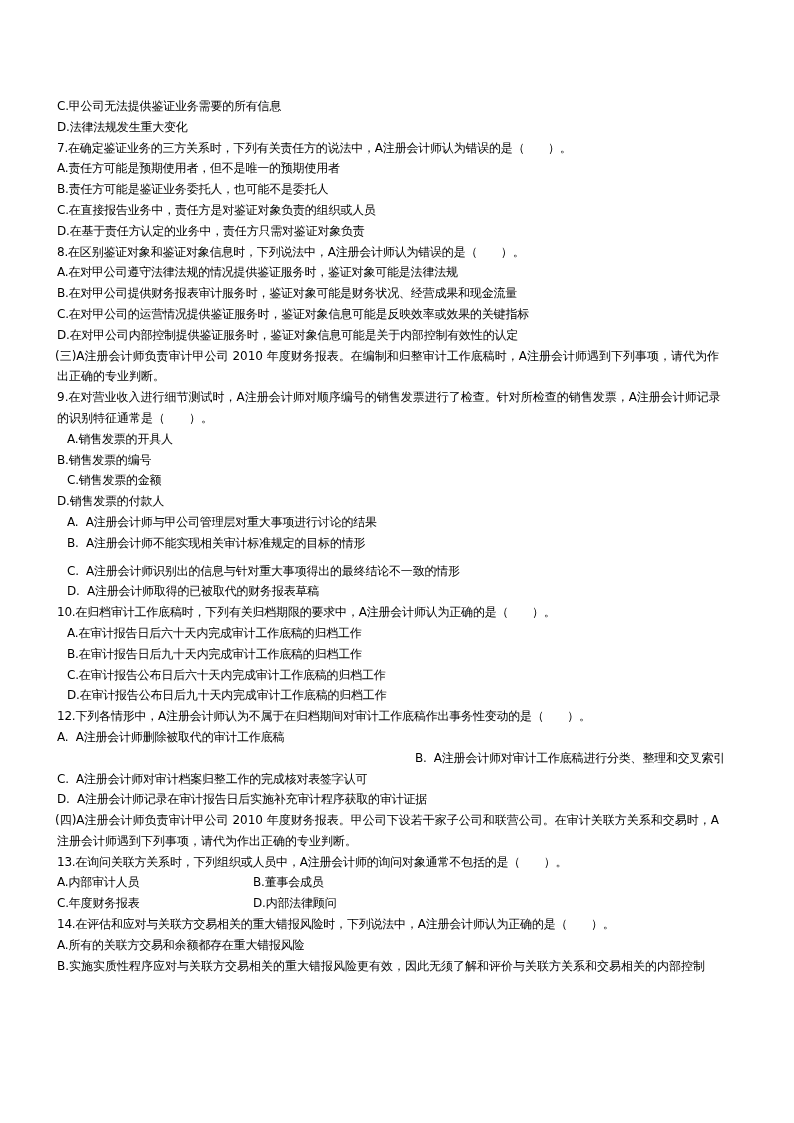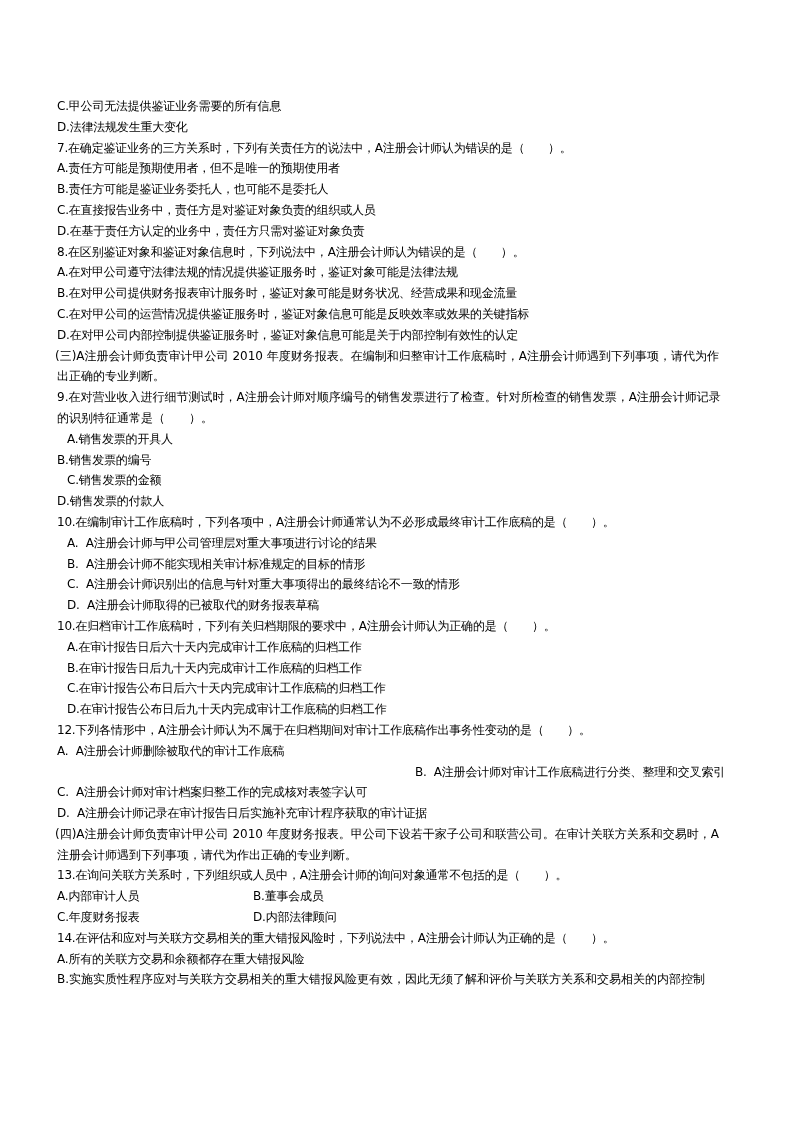--- a/index.html
+++ b/index.html
@@ -74,24 +74,23 @@
 
   <div>
     <div class="wrap">9.在对营业收入进行细节测试时，A注册会计师对顺序编号的销售发票进行了检查。针对所检查的销售发票，A注册会计师记录的识别特征通常是（　　）。</div>
     <div class="line indent">A.销售发票的开具人</div>
     <div class="line">B.销售发票的编号</div>
     <div class="line indent">C.销售发票的金额</div>
     <div class="line">D.销售发票的付款人</div>
   </div>
 
   <div>
-    <div class="line">10.在编制审计工作底稿时，下列各项中，A注册会计师通常认为不必形成最终审计工作底稿的是（　　）。</div>
     <div class="line indent" style="white-space: pre;">A.  A注册会计师与甲公司管理层对重大事项进行讨论的结果</div>
     <div class="line indent" style="white-space: pre;">B.  A注册会计师不能实现相关审计标准规定的目标的情形</div>
-    <div class="line indent" style="white-space: pre;">C.  A注册会计师识别出的信息与针对重大事项得出的最终结论不一致的情形</div>
+    <div class="line indent" style="white-space: pre; margin-top: 7px;">C.  A注册会计师识别出的信息与针对重大事项得出的最终结论不一致的情形</div>
     <div class="line indent" style="white-space: pre;">D.  A注册会计师取得的已被取代的财务报表草稿</div>
   </div>
 
   <div>
     <div class="line">10.在归档审计工作底稿时，下列有关归档期限的要求中，A注册会计师认为正确的是（　　）。</div>
     <div class="line indent">A.在审计报告日后六十天内完成审计工作底稿的归档工作</div>
     <div class="line indent">B.在审计报告日后九十天内完成审计工作底稿的归档工作</div>
     <div class="line indent">C.在审计报告公布日后六十天内完成审计工作底稿的归档工作</div>
     <div class="line indent">D.在审计报告公布日后九十天内完成审计工作底稿的归档工作</div>
   </div>

